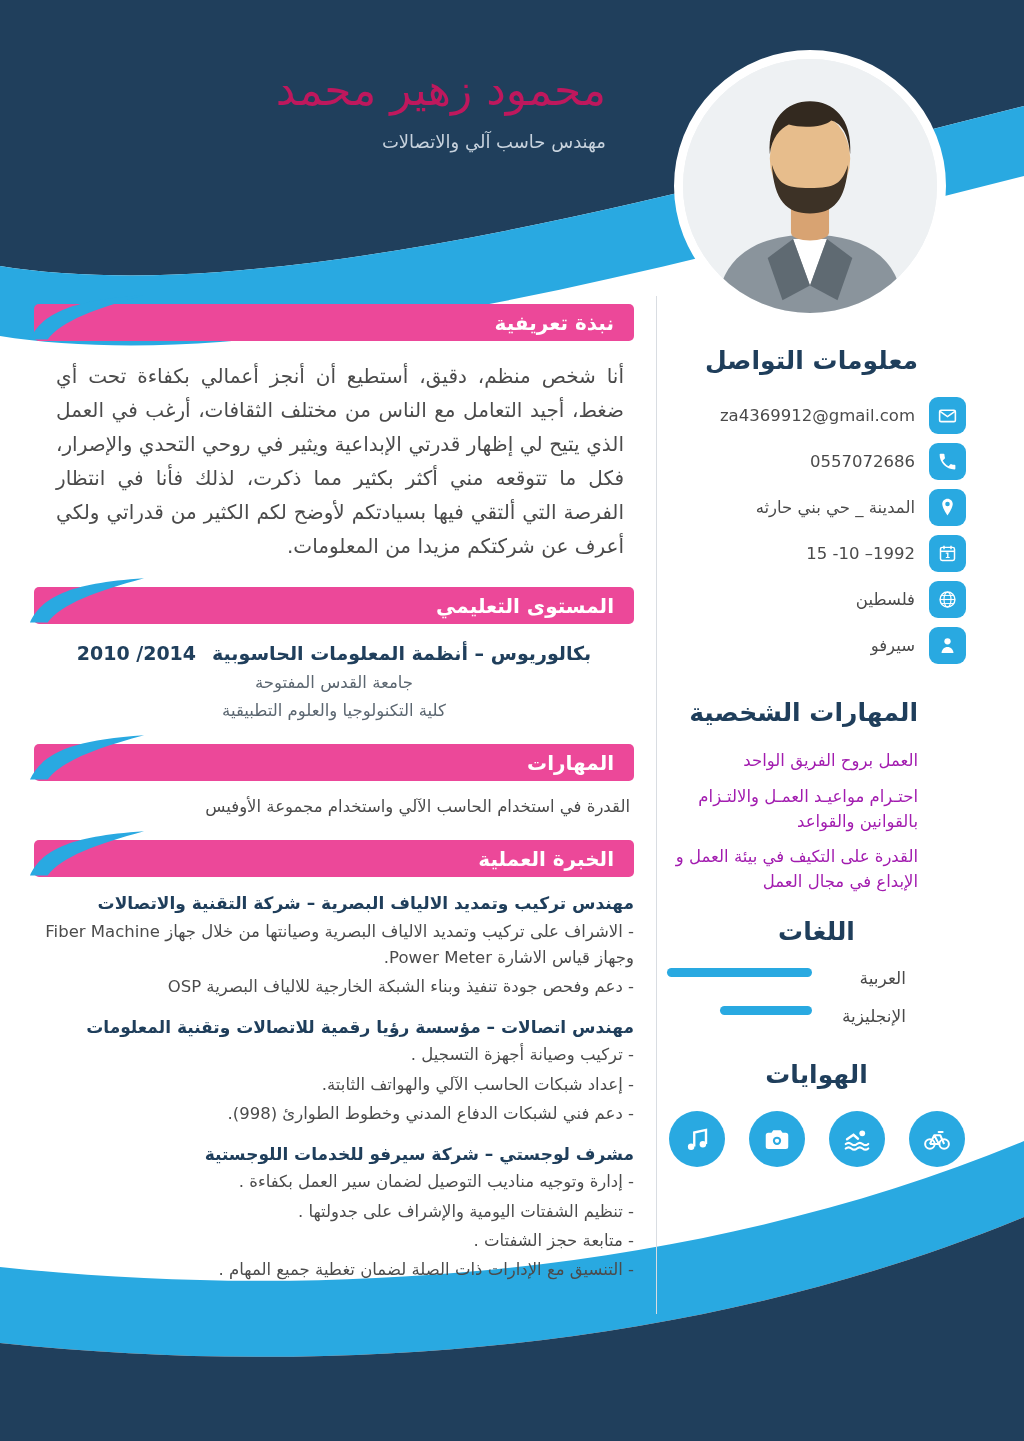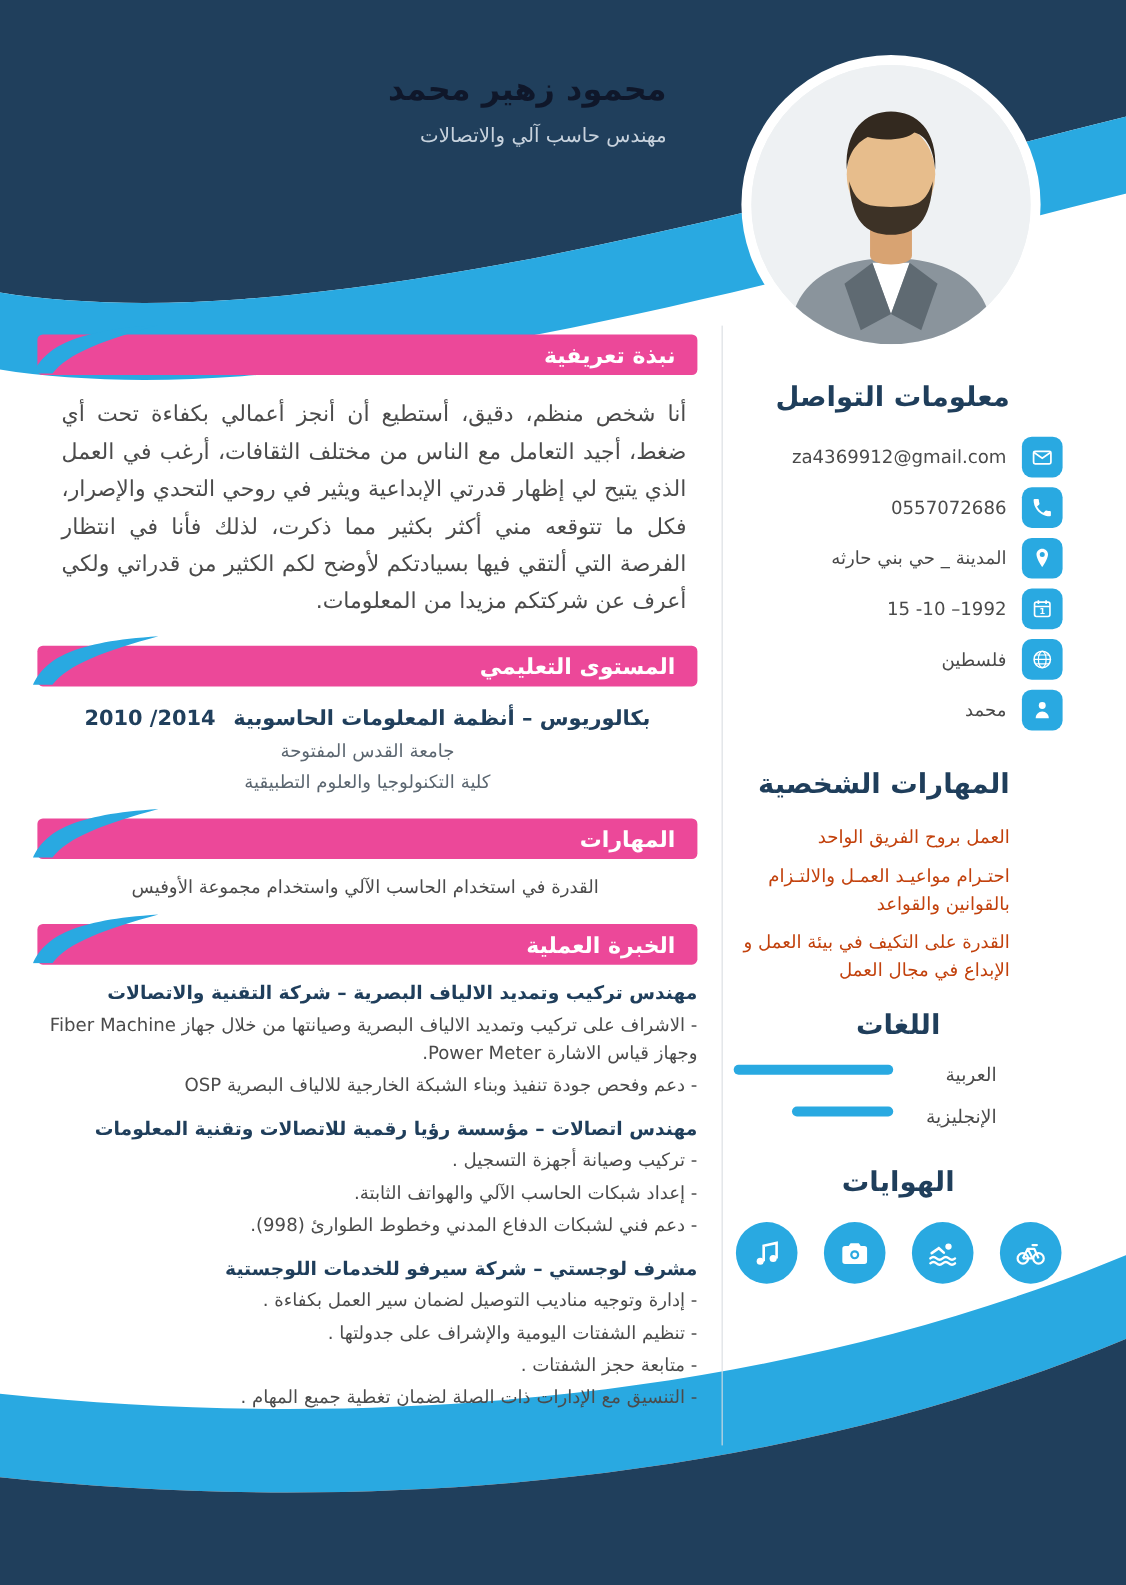--- a/index.html
+++ b/index.html
@@ -8,21 +8,21 @@
     font-family:"DejaVu Sans","Liberation Sans",sans-serif;
     background:#ffffff; direction:rtl; position:relative; overflow:hidden;
     color:#4b4b4b;
   }
   .page { position:absolute; inset:0; }
   .curves { position:absolute; left:0; width:1024px; display:block; z-index:1; }
   .header-curves { top:0; height:400px; }
   .footer-curves { bottom:0; height:320px; }
 
   .header-text { position:absolute; top:64px; right:418px; text-align:right; z-index:3; }
-  .header-text h1 { color:#0f172a; font-size:29px; font-weight:bold; line-height:1.2; }
+  .header-text h1 { color:#be185d; font-size:44px; font-weight:normal; line-height:1.2; }
   .header-text .job-title { color:#c7d2dd; font-size:18px; margin-top:14px; }
 
   .photo { position:absolute; top:50px; right:78px; width:272px; height:272px;
     border-radius:50%; border:9px solid #ffffff; overflow:hidden; z-index:3; background:#eef1f3; }
   .photo svg { width:100%; height:100%; display:block; }
 
   .content { position:absolute; top:296px; right:0; left:0; display:flex; padding:0 28px; z-index:2; }
 
   aside { width:340px; border-left:1px solid #d9dde2; padding:0 30px 30px 10px; }
   main { flex:1; padding:0 22px 30px 6px; }
@@ -34,38 +34,38 @@
   .section-bar span { color:#ffffff; font-size:20px; font-weight:bold; }
   .swoosh { position:absolute; left:-6px; top:-12px; width:118px; height:48px; pointer-events:none; }
 
   .about-text { margin:18px 10px 0 22px; font-size:20px; line-height:1.7; text-align:justify; color:#4b4b4b; }
 
   .edu-line { display:flex; justify-content:center; align-items:baseline; gap:16px;
     margin-top:18px; color:#203f5c; font-weight:bold; font-size:19px; }
   .ltr { direction:ltr; unicode-bidi:isolate; }
   .edu-sub { text-align:center; color:#5b6670; font-size:16.5px; margin-top:9px; }
 
-  .skills-text { margin:16px 4px 0 0; font-size:16.5px; color:#4b4b4b; text-align:center; }
+  .skills-text { margin:16px 4px 0 0; font-size:16.5px; color:#4b4b4b; text-align:right; }
 
   .job { margin-top:14px; }
   .job-name { color:#1f3e5b; font-weight:bold; font-size:17px; line-height:1.45; }
   .bullet { font-size:16.5px; line-height:1.6; margin-top:3px; color:#4b4b4b; }
 
   
   .side-heading { color:#1f3e5b; font-size:25px; font-weight:bold; margin:0 48px 22px 0; }
   .contact-heading { margin-top:50px; }
   .centered { text-align:center; margin-right:0; }
 
   .contact-row { display:flex; direction:rtl; align-items:center; gap:14px; margin-bottom:9px; }
   .ctile { width:37px; height:37px; border-radius:9px; background:#29a9e1; flex:none;
     display:flex; align-items:center; justify-content:center; }
   .ctile svg { width:21px; height:21px; }
   .contact-text { font-size:16.5px; color:#4a4a4a; }
 
-  .pskill { margin:0 48px 11px 0; font-size:16.5px; line-height:1.5; color:#c2410c; }
+  .pskill { margin:0 48px 11px 0; font-size:16.5px; line-height:1.5; color:#a21caf; }
   .pskills-block { margin-top:34px; }
 
   .lang-block { margin-top:22px; }
   .lang-row { display:flex; direction:rtl; gap:16px; margin:0 60px 18px 0; }
   .lang-label { min-width:78px; font-size:17px; color:#4a4a4a; }
   .lang-bar { height:9px; border-radius:5px; background:#29a9e1; }
 
   .hobby-block { margin-top:34px; }
   .hobby-row { display:flex; direction:ltr; justify-content:center; gap:24px; margin-top:22px; }
   .hobby { width:56px; height:56px; border-radius:50%; background:#29a9e1;
@@ -166,21 +166,21 @@
         <span class="contact-text">فلسطين</span>
       </div>
 
       <div class="contact-row">
         <div class="ctile">
           <svg viewBox="0 0 24 24">
               <circle cx="12" cy="7.2" r="3.6" fill="#fff"></circle>
               <path d="M5.2 20.5c0-3.8 3-6.9 6.8-6.9s6.8 3.1 6.8 6.9z" fill="#fff"></path>
             </svg>
         </div>
-        <span class="contact-text">محمد</span>
+        <span class="contact-text">سيرفو</span>
       </div>
 
       <div class="pskills-block">
         <h2 class="side-heading">المهارات الشخصية</h2>
         <div class="pskill">العمل بروح الفريق الواحد</div>
         <div class="pskill">احتـرام مواعيـد العمـل والالتـزام بالقوانين والقواعد</div>
         <div class="pskill">القدرة على التكيف في  بيئة العمل و الإبداع في مجال العمل</div>
       </div>
 
       <div class="lang-block">

